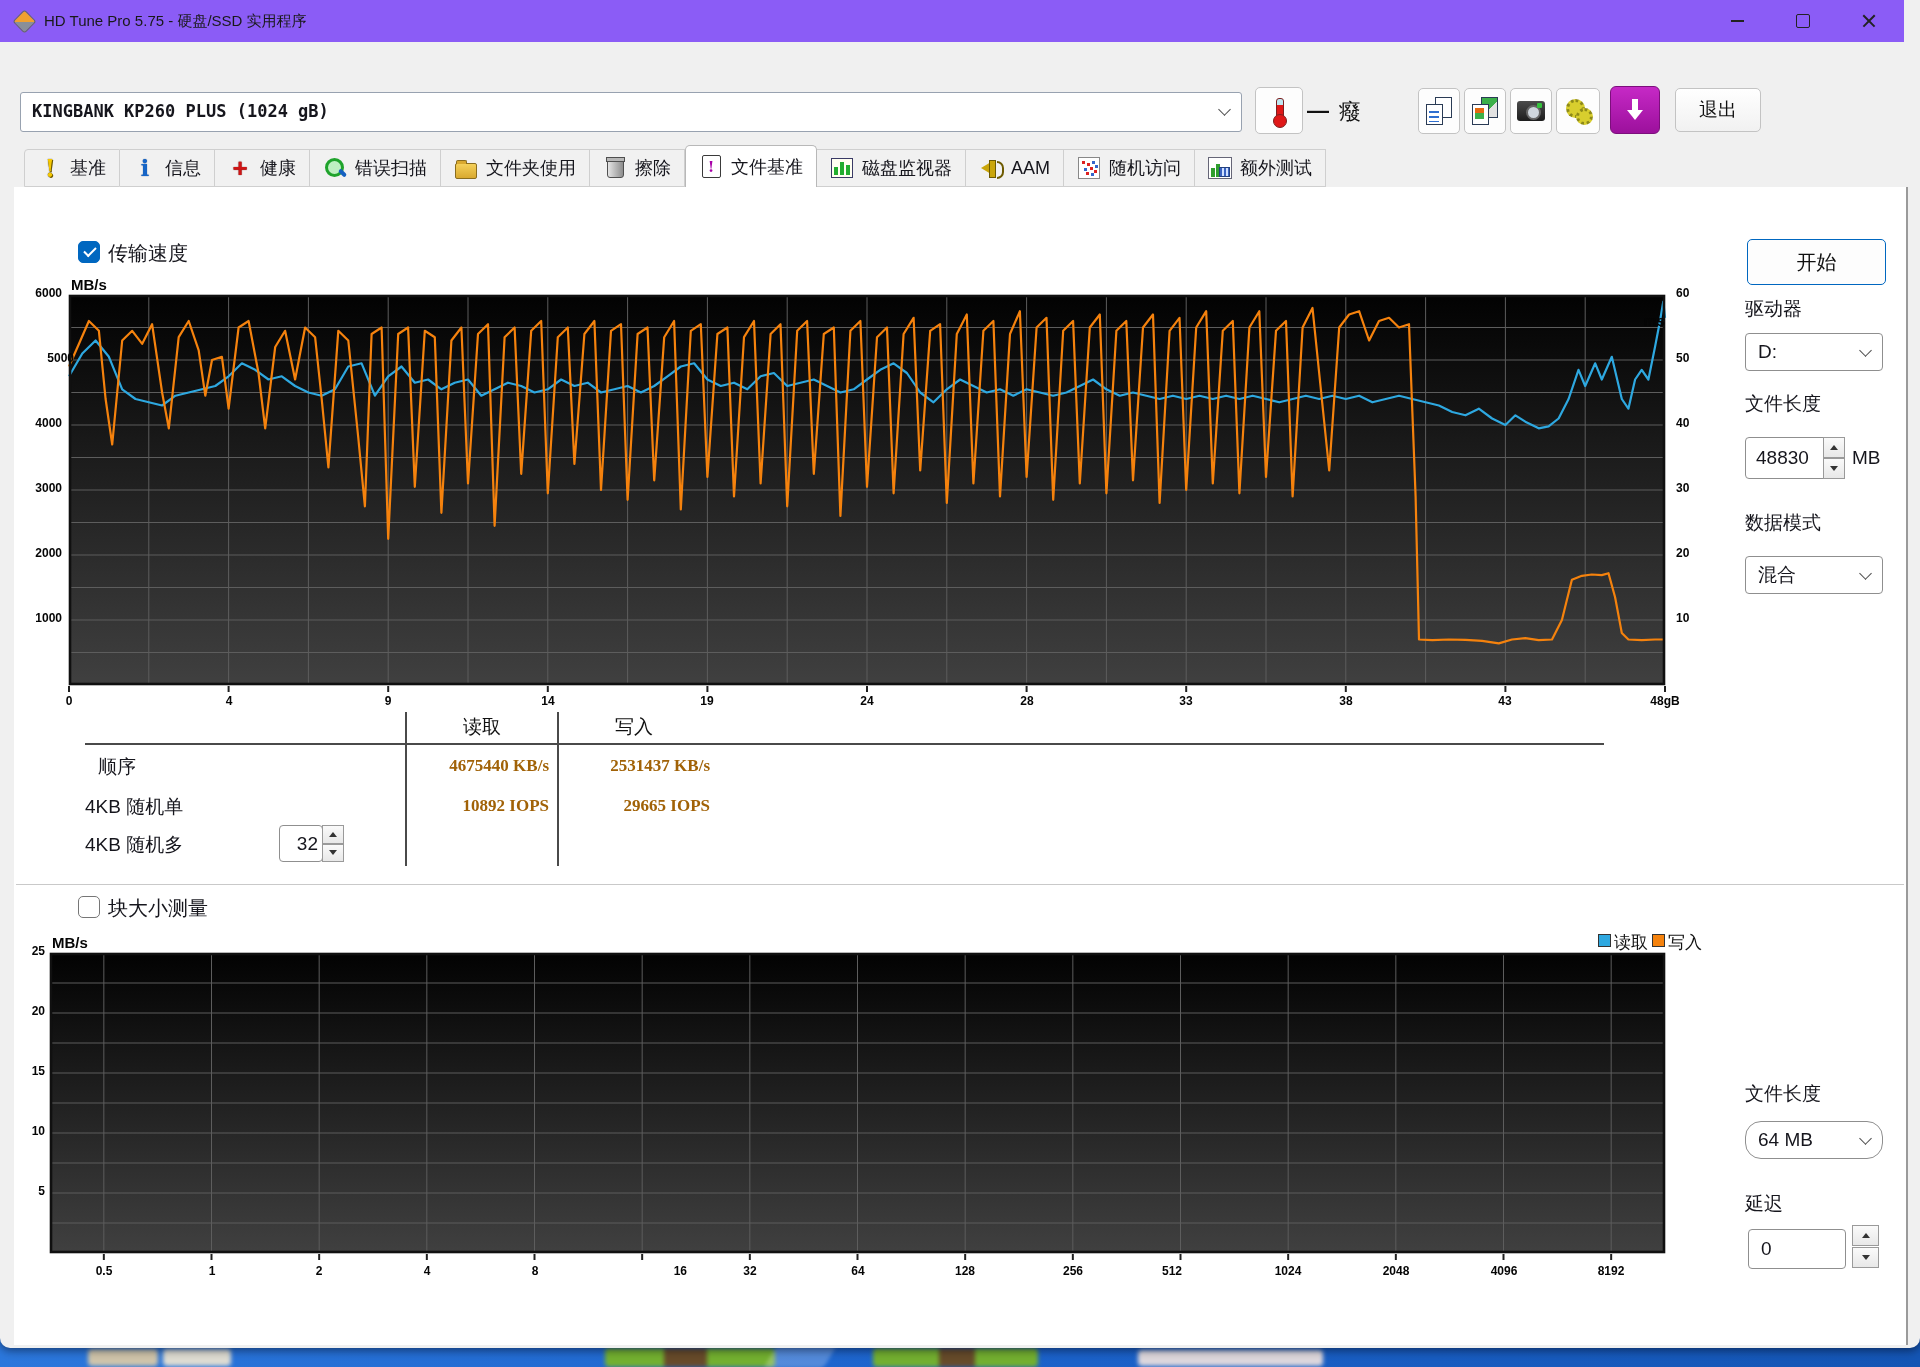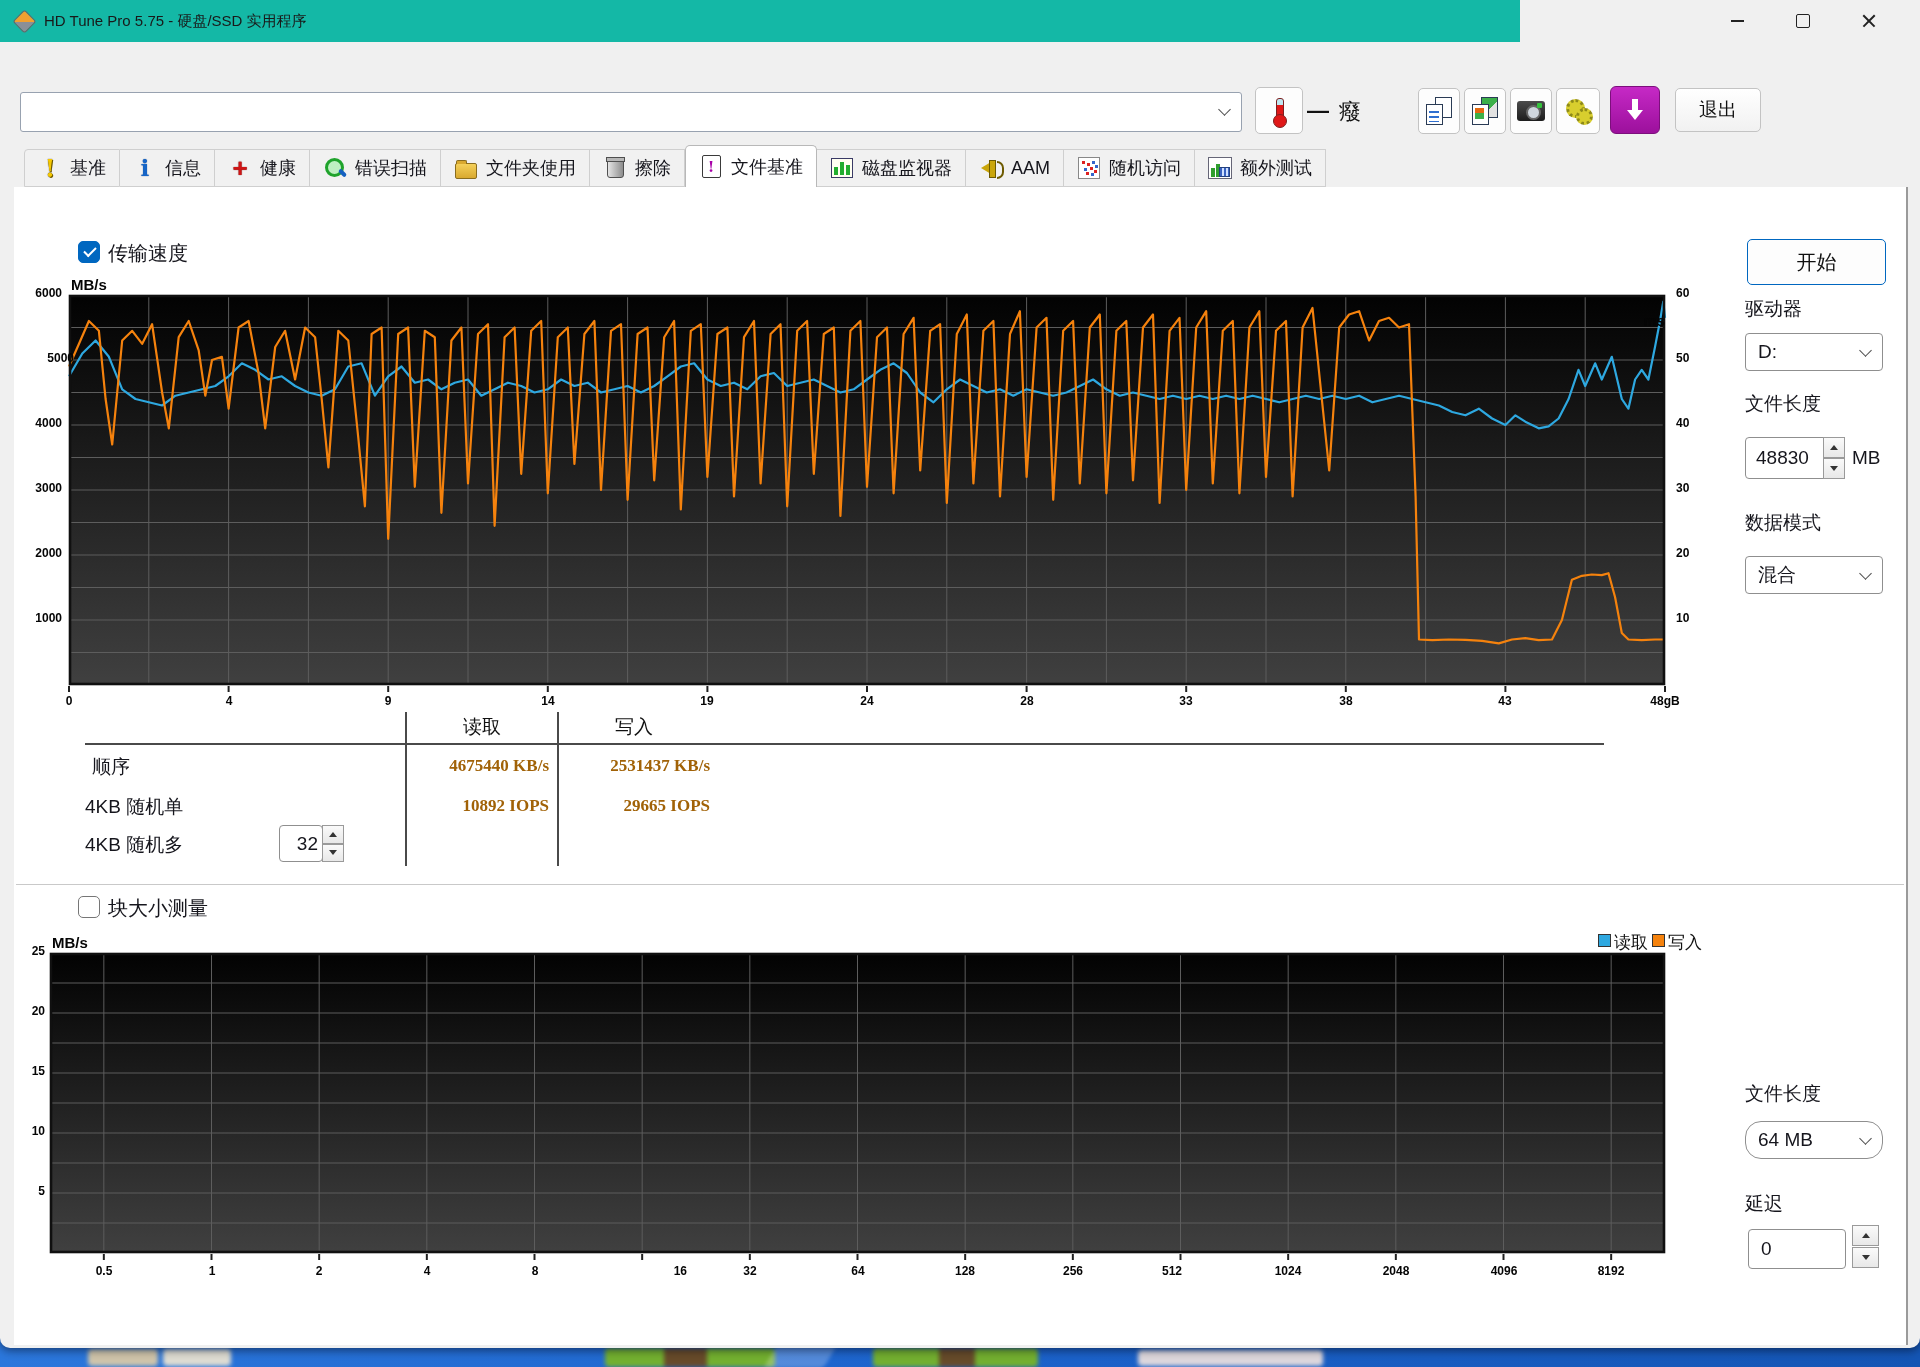--- a/index.html
+++ b/index.html
@@ -3,21 +3,21 @@
 <meta charset="utf-8">
 <style>
   html,body{margin:0;padding:0;background:#555;}
   .page{position:relative;width:1920px;height:1367px;overflow:hidden;
         font-family:"Liberation Sans","DejaVu Sans",sans-serif;color:#16161d;
         background:linear-gradient(100deg,#2f7ce0 0%,#1c63cc 55%,#1455b4 100%);}
   .abs{position:absolute;}
   .window{position:absolute;left:0;top:0;width:1920px;height:1348px;background:#f0f0f0;
           border-radius:0 0 10px 10px;box-shadow:0 3px 8px rgba(0,0,10,.45);overflow:hidden;}
   
-  .titlebar{position:absolute;left:0;top:0;width:1520px;height:42px;background:#14b8a6;}
+  .titlebar{position:absolute;left:0;top:0;width:1868px;height:42px;background:#8b5cf6;padding-left:36px;}
   .app-icon{position:absolute;left:16px;top:13px;width:15px;height:15px;transform:rotate(45deg);
             background:linear-gradient(135deg,#f0a030 0 50%,#8a8f98 50% 100%);border-radius:3px;border:1px solid #666;}
   .title-text{position:absolute;left:44px;top:0;height:42px;line-height:42px;font-size:15px;color:#191919;}
   .winbtn{position:absolute;top:0;width:64px;height:42px;display:flex;align-items:center;justify-content:center;}
   .glyph-min{width:13px;height:2px;background:#222;}
   .glyph-max{width:12px;height:12px;border:1.4px solid #222;border-radius:2px;}
   .glyph-close{position:relative;width:14px;height:14px;}
   .glyph-close i{position:absolute;left:-1px;top:6px;width:16px;height:1.8px;background:#222;display:block;}
   .glyph-close i:first-child{transform:rotate(45deg);} .glyph-close i:last-child{transform:rotate(-45deg);}
   
@@ -137,20 +137,21 @@
       <div class="winbtn" style="left:1837px;">
           <span class="glyph-close">
             <i></i>
             <i></i>
           </span>
         </div>
     </div>
 
 
     <div class="combo abs" style="left:20px;top:92px;width:1220px;height:38px;">
+      <span class="val mono">KINGBANK KP260 PLUS (1024 gB)</span>
       <span class="chev"></span>
     </div>
     <div class="toolbtn" style="left:1255px;top:87px;width:46px;height:45px;">
       <span class="therm">
           <span class="stem"></span>
           <span class="bulb"></span>
         </span>
     </div>
     <span class="abs" style="left:1307px;top:98px;font-size:22px;font-weight:bold;color:#111;">—</span>
     <span class="abs" style="left:1339px;top:97px;font-size:22px;color:#111;">癈</span>
@@ -262,21 +263,21 @@
         <span class="check"></span>
       </div>
     <div class="cblabel abs" style="left:108px;top:240px;">传输速度</div>
 
     <div class="tline abs" style="left:405px;top:712px;width:2px;height:154px;"></div>
     <div class="tline abs" style="left:557px;top:712px;width:2px;height:154px;"></div>
     <div class="tline abs" style="left:85px;top:743px;width:1519px;height:2px;"></div>
     <div class="thead abs" style="left:406px;top:714px;width:152px;">读取</div>
     <div class="thead abs" style="left:558px;top:714px;width:152px;">写入</div>
 
-    <div class="trowlabel abs" style="left:92px;top:754px;">顺序</div>
+    <div class="trowlabel abs" style="left:98px;top:754px;">顺序</div>
     <div class="tval abs" style="left:408px;top:756px;width:141px;">4675440 KB/s</div>
     <div class="tval abs" style="left:560px;top:756px;width:150px;">2531437 KB/s</div>
 
     <div class="trowlabel abs" style="left:85px;top:794px;">4KB 随机单</div>
     <div class="tval abs" style="left:408px;top:796px;width:141px;">10892 IOPS</div>
     <div class="tval abs" style="left:560px;top:796px;width:150px;">29665 IOPS</div>
 
     <div class="trowlabel abs" style="left:85px;top:832px;">4KB 随机多</div>
     <div class="field abs" style="left:279px;top:825px;width:44px;height:37px;">
       <span class="abs" style="left:0;top:0;width:38px;text-align:right;font-size:19px;line-height:35px;">32</span>

